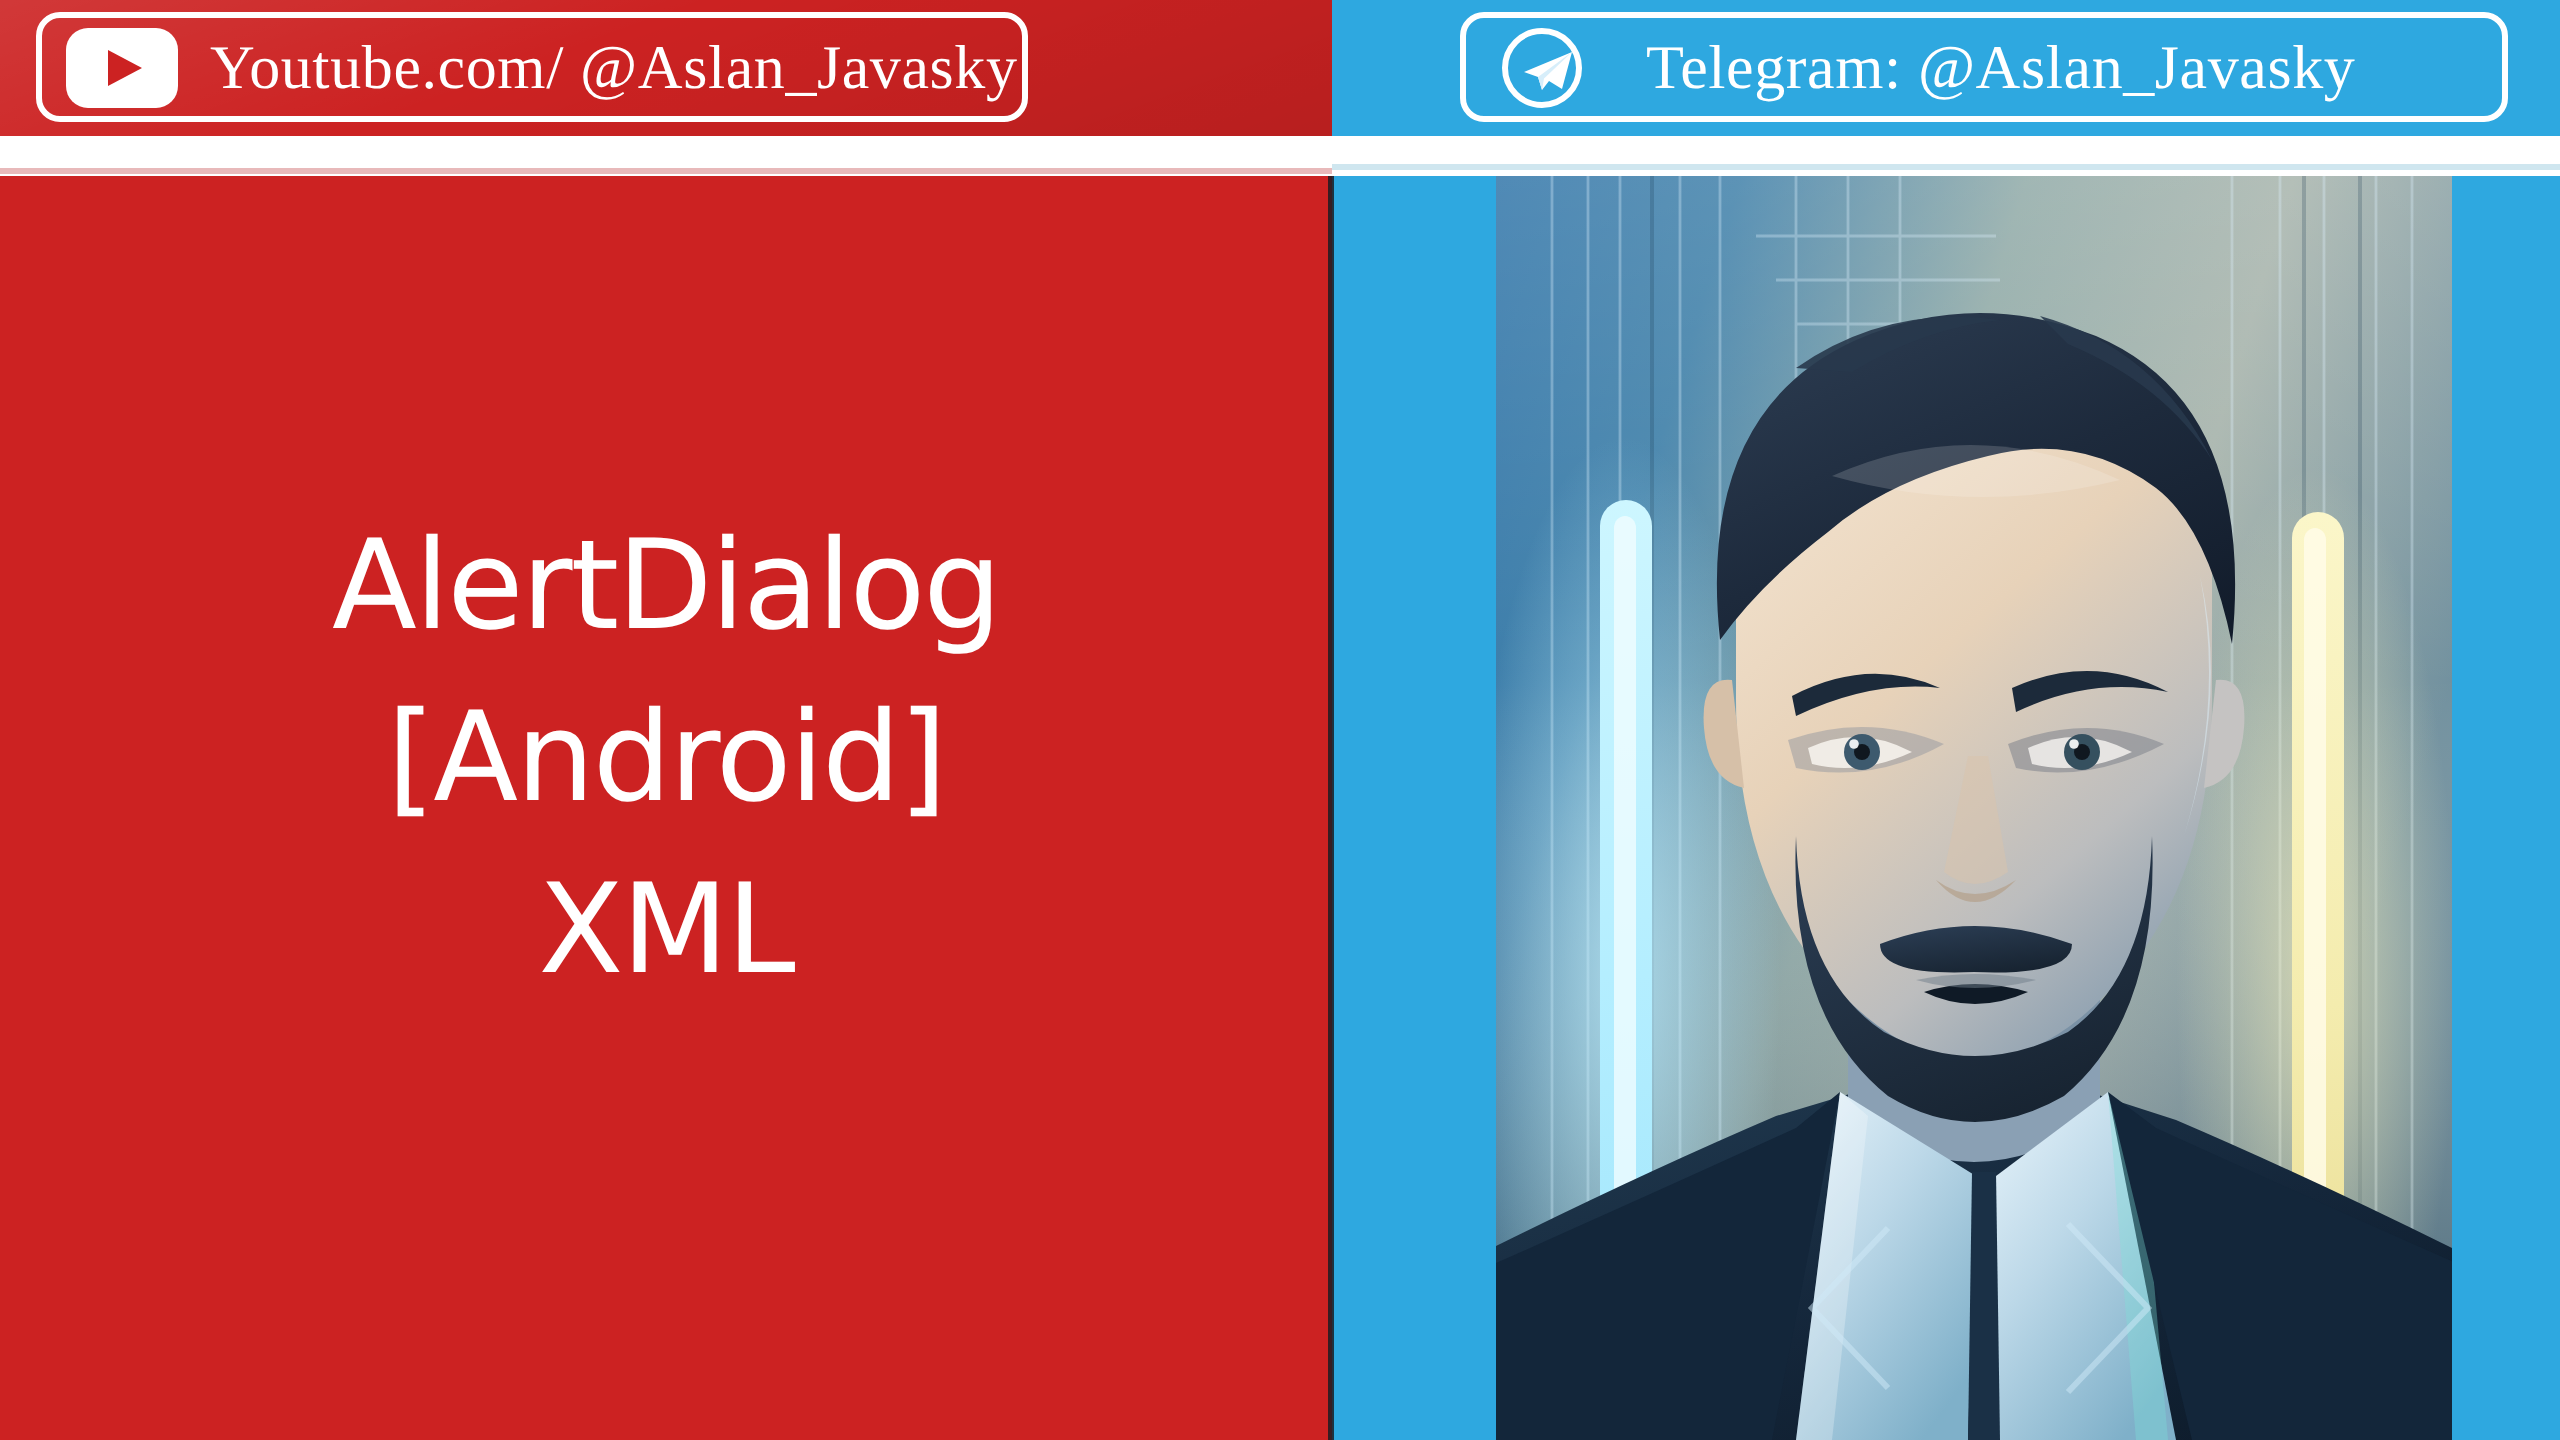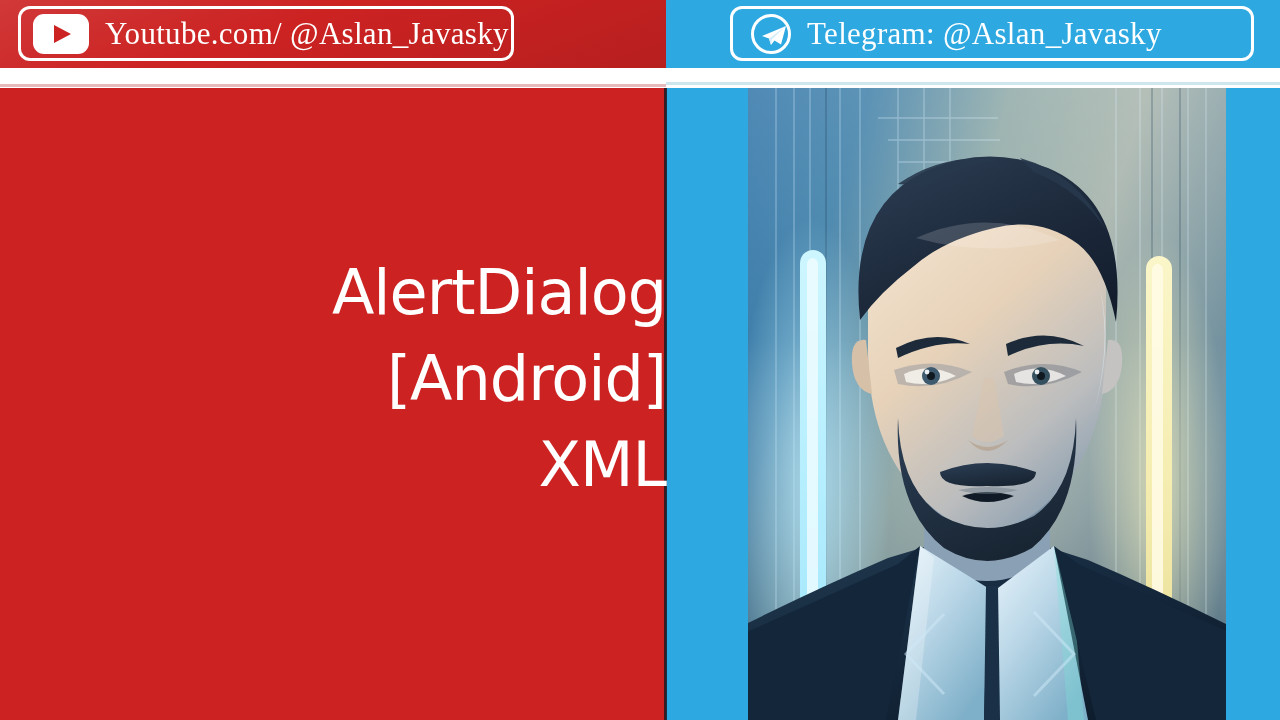--- a/index.html
+++ b/index.html
@@ -102,21 +102,21 @@
     padding-left:18px;
   }
   .badge-label {
     color:#ffffff;
     font-family:"Liberation Serif", serif;
     font-size:31px;
     letter-spacing:.3px;
     white-space:nowrap;
   }
   .badge-yt .badge-label { margin-left:16px; }
-  .badge-tg .badge-label { margin-left:16px; }
+  .badge-tg .badge-label { margin-left:32px; }
 
   
   .yt-icon {
     width:56px; height:40px;
     background:#ffffff;
     border-radius:11px;
     position:relative;
     flex:0 0 auto;
   }
   .yt-icon::after {
@@ -136,21 +136,21 @@
     position:relative;
     flex:0 0 auto;
   }
   .tg-icon svg { position:absolute; left:6px; top:8px; }
 
   
   .headline {
     position:absolute;
     left:0; top:250px;
     width:666px;
-    text-align:right;
+    text-align:center;
     color:#ffffff;
     font-family:"DejaVu Sans", sans-serif;
     font-weight:400;
     font-size:62px;
     line-height:86px;
     letter-spacing:-1px;
   }
   .headline div { white-space:nowrap; }
 
   

